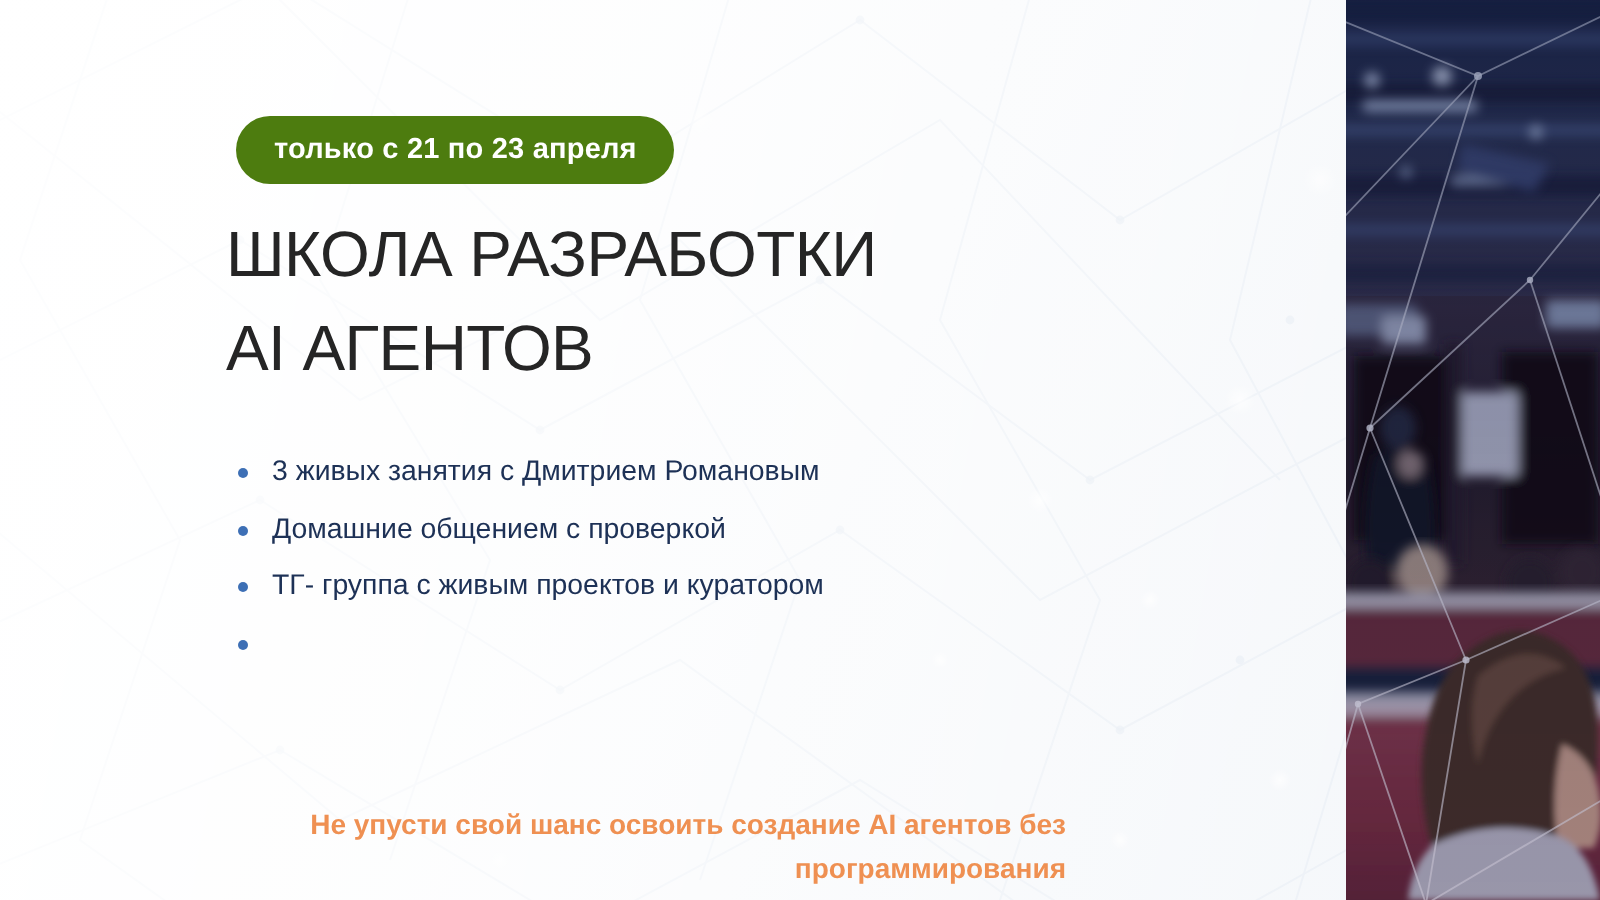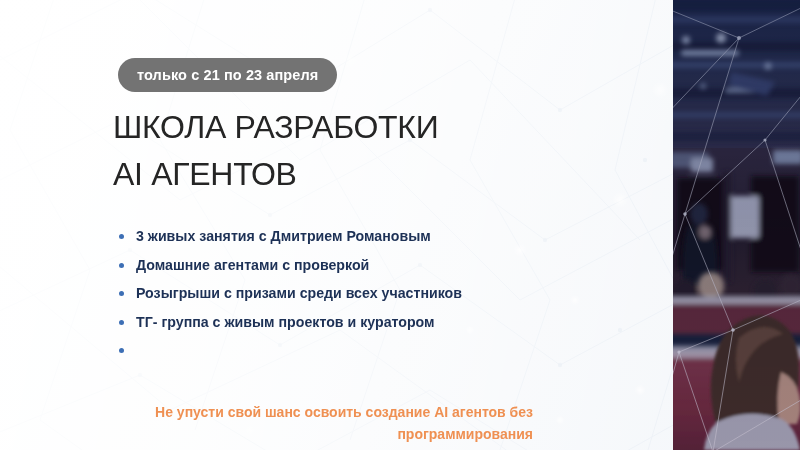--- a/index.html
+++ b/index.html
@@ -70,21 +70,21 @@
     position:absolute;
     left:118px; top:0; width:545px; height:450px;
   }
 
   .badge {
     position:absolute; left:0; top:58px;
     height:34px;
     display:inline-flex; align-items:center;
     padding:0 19px;
     border-radius:17px;
-    background:#737373;
+    background:#4d7c0f;
     color:#ffffff;
     font-size:14.5px;
     font-weight:700;
     letter-spacing:.1px;
     white-space:nowrap;
   }
 
   .title {
     position:absolute; left:-5px; top:104px;
     width:560px;
@@ -109,21 +109,21 @@
     flex:0 0 auto;
     width:5px; height:5px;
     border-radius:50%;
     background:#3d6fb5;
     margin-top:12px;
     margin-right:12px;
   }
   .bullet-text {
     color:#1d3156;
     font-size:14.2px;
-    font-weight:700;
+    font-weight:400;
     white-space:nowrap;
   }
 
   .footnote {
     position:absolute; left:-5px; top:401px;
     width:420px;
     color:#ef9052;
     font-size:14px;
     line-height:22px;
     font-weight:700;
@@ -298,25 +298,21 @@
     <h1 class="title">ШКОЛА РАЗРАБОТКИ
 AI АГЕНТОВ</h1>
 
     <ul class="bullets">
       <li class="bullet">
         <span class="bullet-dot"></span>
         <span class="bullet-text">3 живых занятия с Дмитрием Романовым</span>
       </li>
       <li class="bullet">
         <span class="bullet-dot"></span>
-        <span class="bullet-text">Домашние агентами с проверкой</span>
-      </li>
-      <li class="bullet">
-        <span class="bullet-dot"></span>
-        <span class="bullet-text">Розыгрыши с призами среди всех участников</span>
+        <span class="bullet-text">Домашние общением с проверкой</span>
       </li>
       <li class="bullet">
         <span class="bullet-dot"></span>
         <span class="bullet-text">ТГ- группа с живым проектов и куратором</span>
       </li>
       <li class="bullet">
         <span class="bullet-dot"></span>
       </li>
     </ul>
 

